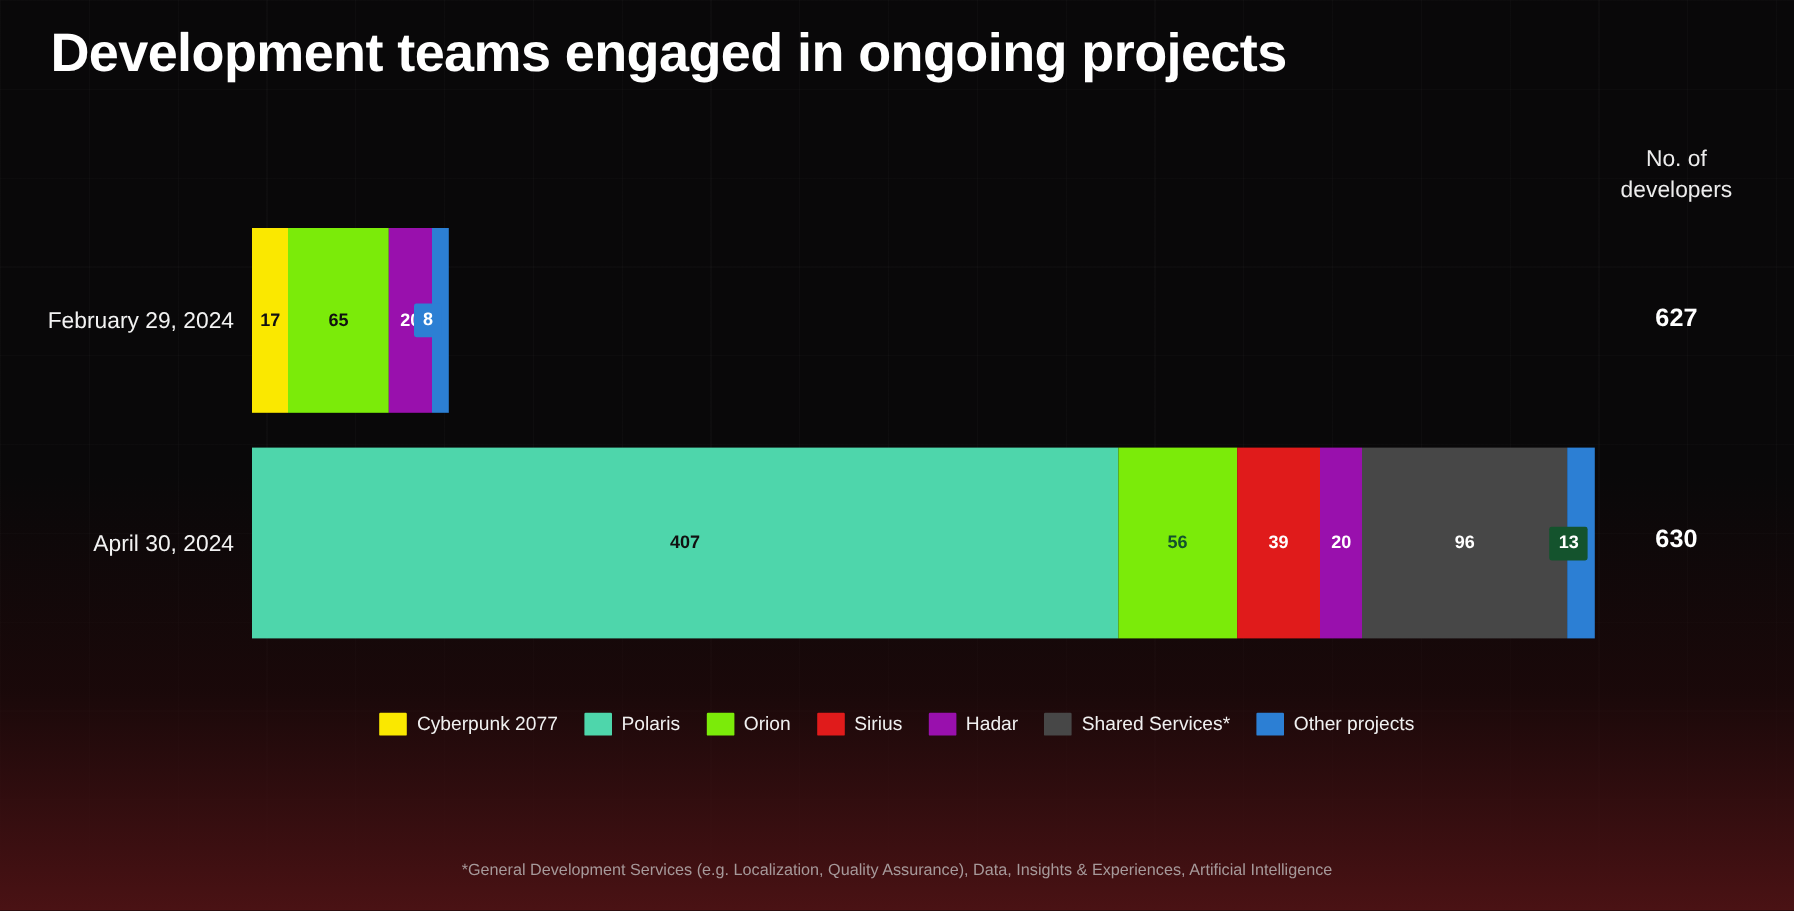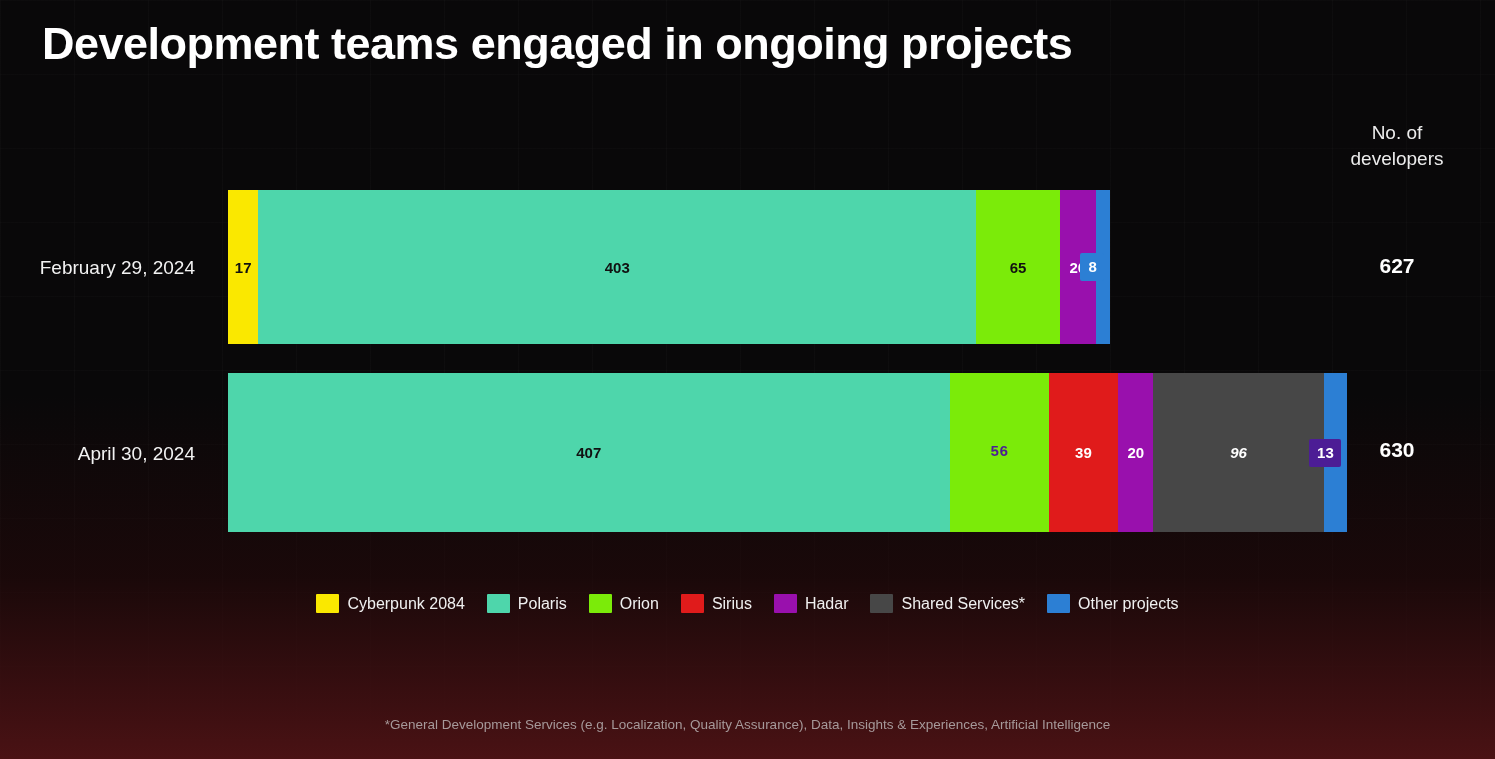--- a/index.html
+++ b/index.html
@@ -60,21 +60,21 @@
     position: absolute;
     left: 0; width: 195px;
     text-align: right;
     font-size: 19px;
     color: #f2f2f2;
     white-space: nowrap;
   }
 
   .bar {
     position: absolute;
-    left: 228px;
+    left: 210px;
     display: flex;
     overflow: visible;
   }
 
   .seg {
     position: relative;
     height: 100%;
     display: flex;
     align-items: center;
     justify-content: center;
@@ -140,65 +140,62 @@
 
   <div id="title">Development teams engaged in ongoing projects</div>
 
   <div id="plot">
       <div class="row" style="top: 0px;">
         <div class="row-label" style="top: 257px;">February 29, 2024</div>
         <div class="bar" style="top: 190px; height: 154px; width: 1117px;">
           <div class="seg" style="width: 30.2855px; background: rgb(250, 232, 0);">
             <span class="seg-value" style="color: rgb(17, 17, 17);">17</span>
           </div>
-          <div class="seg" style="width: 717.944px; background: rgb(78, 214, 171);">
-            <span class="seg-value" style="color: rgb(17, 17, 17);">403</span>
-          </div>
           <div class="seg" style="width: 83.7305px; background: rgb(123, 235, 9);">
             <span class="seg-value" style="color: rgb(17, 17, 17);">65</span>
           </div>
           <div class="seg" style="width: 35.63px; background: rgb(153, 16, 173);">
             <span class="seg-value" style="color: rgb(255, 255, 255);">20</span>
           </div>
           <div class="seg chip" style="width: 14.252px; background: rgb(44, 127, 212);">
             <span class="seg-value" style="color: rgb(255, 255, 255); background: rgb(44, 127, 212);">8</span>
           </div>
         </div>
         <div class="row-total" style="top: 254px;">627</div>
       </div>
       <div class="row" style="top: 0px;">
         <div class="row-label" style="top: 443px;">April 30, 2024</div>
         <div class="bar" style="top: 373px; height: 159px; width: 1117px;">
           <div class="seg" style="width: 721.617px; background: rgb(78, 214, 171);">
             <span class="seg-value" style="color: rgb(17, 17, 17);">407</span>
           </div>
           <div class="seg" style="width: 99.2889px; background: rgb(123, 235, 9);">
-            <span class="seg-value" style="color: #4c1d95; font-family: Liberation Mono, monospace;">56</span>
+            <span class="seg-value" style="color: #14532d;">56</span>
           </div>
           <div class="seg" style="width: 69.1476px; background: rgb(224, 27, 27);">
             <span class="seg-value" style="color: rgb(255, 255, 255);">39</span>
           </div>
           <div class="seg" style="width: 35.4603px; background: rgb(153, 16, 173);">
             <span class="seg-value" style="color: rgb(255, 255, 255);">20</span>
           </div>
-          <div class="seg" style="width: 170.21px; background: rgb(71, 71, 71); font-style: italic;">
+          <div class="seg" style="width: 170.21px; background: rgb(71, 71, 71);">
             <span class="seg-value" style="color: rgb(255, 255, 255);">96</span>
           </div>
           <div class="seg chip" style="width: 23.0492px; background: rgb(44, 127, 212);">
-            <span class="seg-value" style="color: rgb(255, 255, 255); background: #4c1d95;">13</span>
+            <span class="seg-value" style="color: rgb(255, 255, 255); background: #14532d;">13</span>
           </div>
         </div>
         <div class="row-total" style="top: 438px;">630</div>
       </div>
     </div>
 
   <div id="legend">
       <div class="legend-item">
         <span class="legend-swatch" style="background: rgb(250, 232, 0);"></span>
-        <span class="legend-label">Cyberpunk 2084</span>
+        <span class="legend-label">Cyberpunk 2077</span>
       </div>
       <div class="legend-item">
         <span class="legend-swatch" style="background: rgb(78, 214, 171);"></span>
         <span class="legend-label">Polaris</span>
       </div>
       <div class="legend-item">
         <span class="legend-swatch" style="background: rgb(123, 235, 9);"></span>
         <span class="legend-label">Orion</span>
       </div>
       <div class="legend-item">

